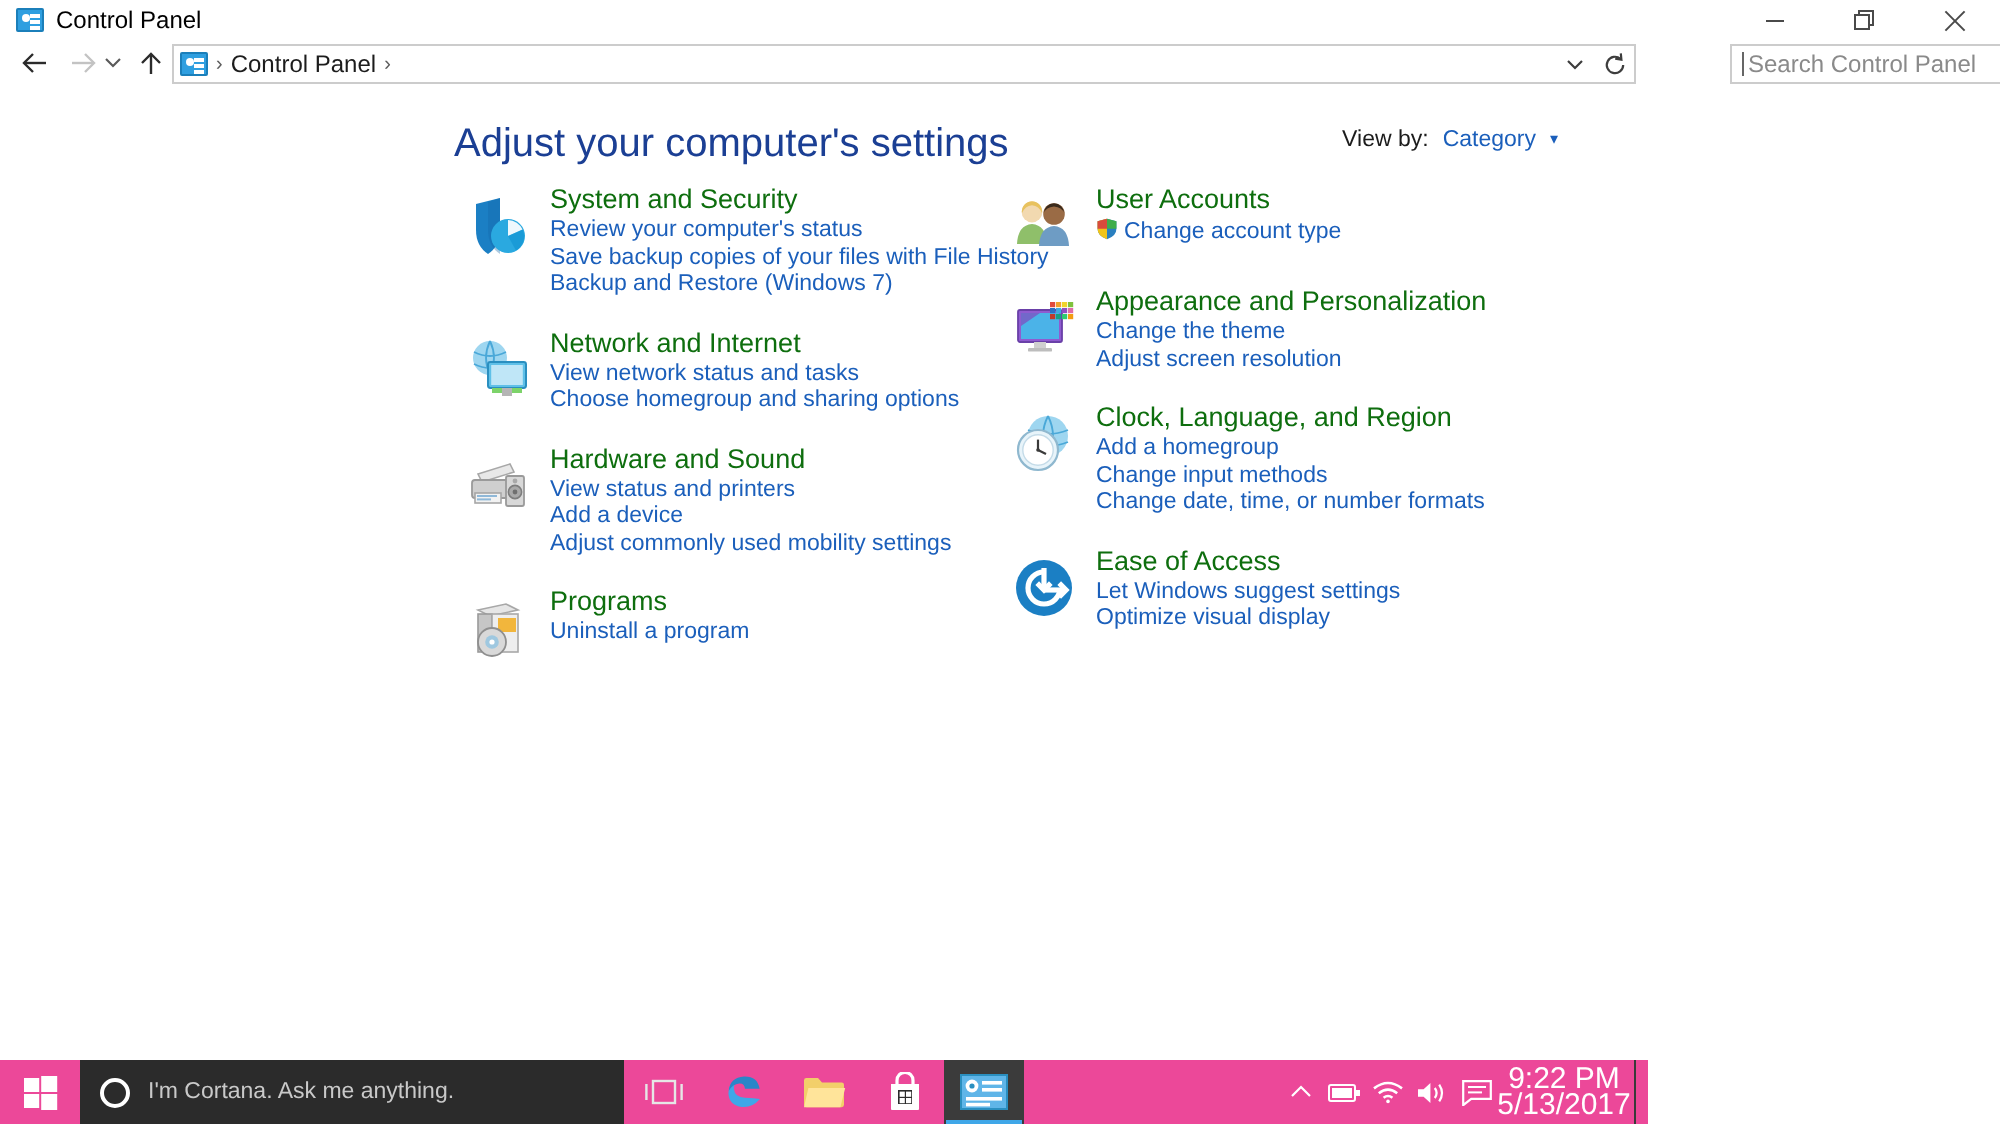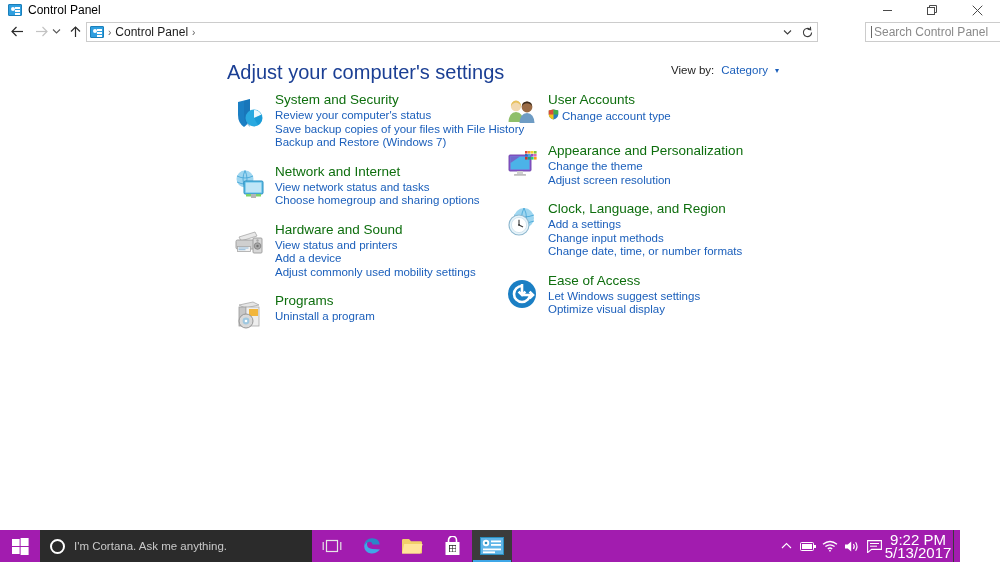--- a/index.html
+++ b/index.html
@@ -251,22 +251,22 @@
     align-items: center;
     gap: 3px;
     text-align: center;
   }
   .shield-mini { flex: none; }
 
   
   .taskbar {
     position: absolute;
     left: 0; top: 530px;
-    width: 960px; height: 32px;
-    background: #a21caf;
+    width: 824px; height: 32px;
+    background: #ec4899;
     display: flex;
     align-items: center;
   }
   .start-btn {
     width: 40px; height: 32px;
     display: flex;
     align-items: center;
     justify-content: center;
   }
   .cortana {
@@ -589,21 +589,21 @@
               <path d="M8 9 Q18 13 28 9 M8 15 Q18 19 28 15 M18 2 Q13 12 18 22 M18 2 Q23 12 18 22" stroke="#4aa8d8" fill="none" stroke-width="0.9"></path>
               <circle cx="13" cy="19" r="10" fill="#e8f4fa" stroke="#8fb8cf" stroke-width="1.1"></circle>
               <circle cx="13" cy="19" r="7.6" fill="#ffffff" stroke="#c4dbe8" stroke-width="0.7"></circle>
               <line x1="13" y1="19" x2="13" y2="13.8" stroke="#3a3a3a" stroke-width="1.1"></line>
               <line x1="13" y1="19" x2="17" y2="21" stroke="#3a3a3a" stroke-width="1.1"></line>
               <circle cx="13" cy="19" r="0.9" fill="#3a3a3a"></circle>
             </svg>
           </div>
           <div class="cat-body">
             <div class="cat-title">Clock, Language, and Region</div>
-            <div class="cat-link">Add a settings</div>
+            <div class="cat-link">Add a homegroup</div>
             <div class="cat-link">Change input methods</div>
             <div class="cat-link">Change date, time, or number formats</div>
           </div>
         </div>
 
         <div class="cat">
           <div class="cat-icon">
             <svg width="32" height="32" viewBox="0 0 32 32">
               <circle cx="16" cy="16" r="14" fill="#1b7fc4"></circle>
               <path d="M16 8 A8 8 0 1 0 24 16" fill="none" stroke="#ffffff" stroke-width="2.6"></path>

